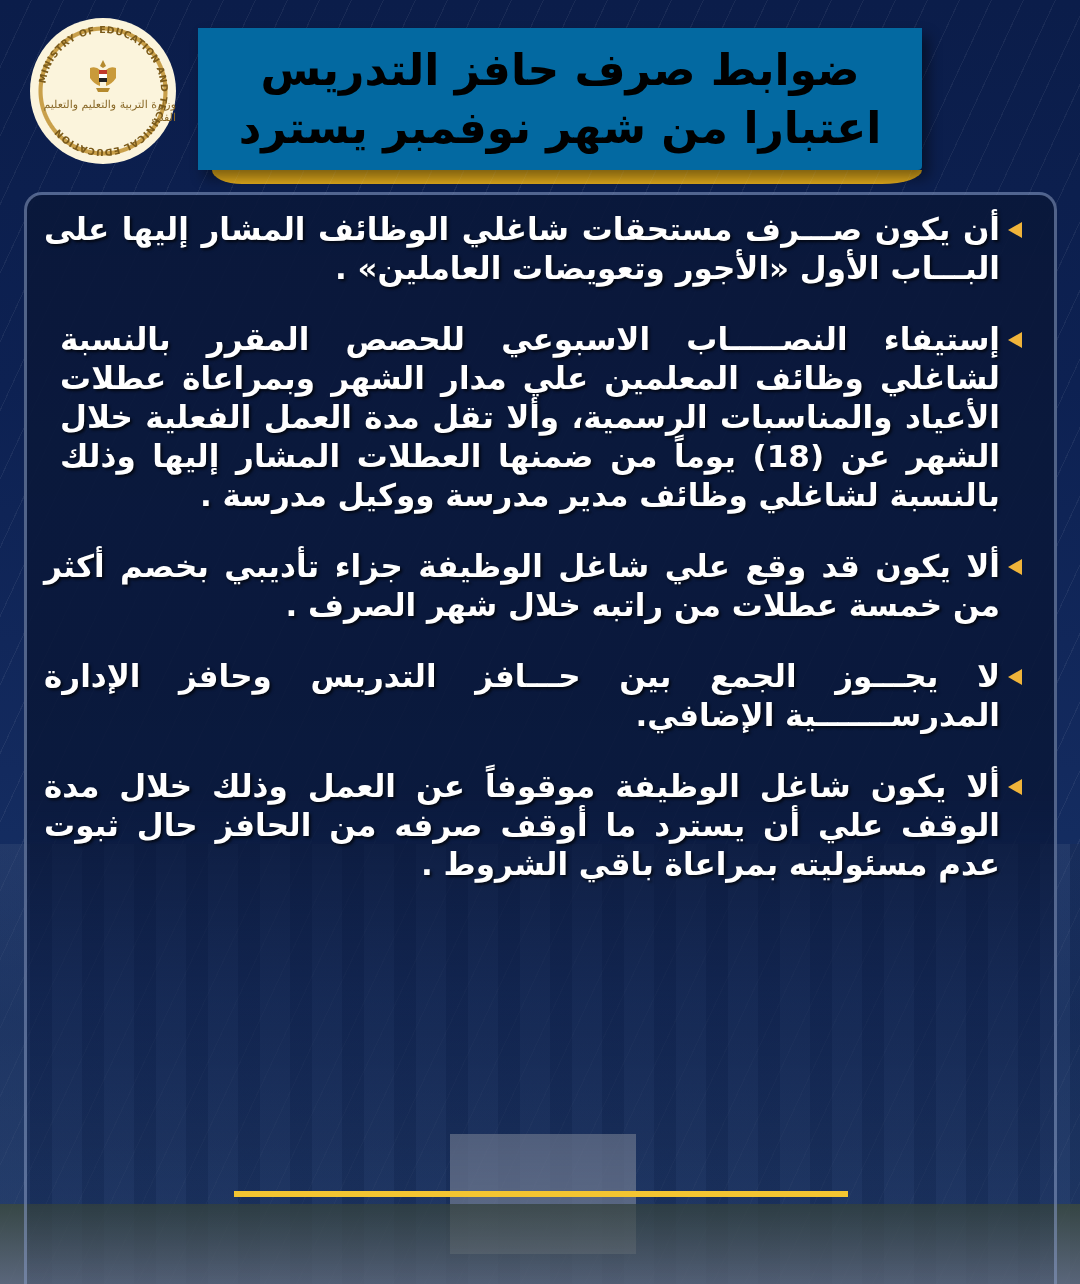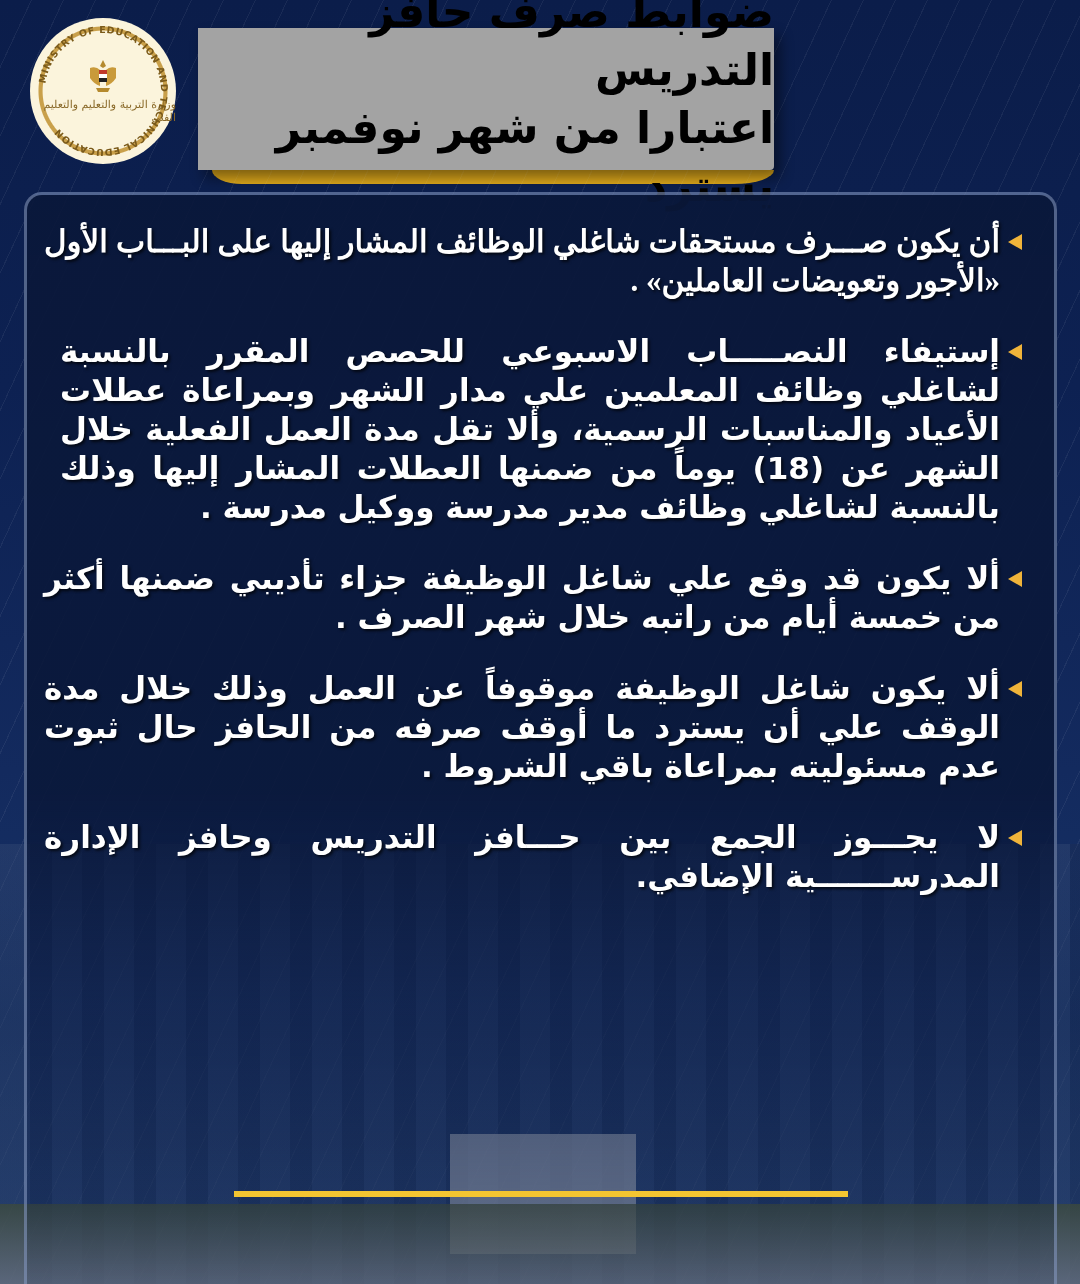--- a/index.html
+++ b/index.html
@@ -51,22 +51,22 @@
       font-size: 11px; color: #8a6a2a; text-align: right; line-height: 1.2;
       direction: rtl;
       margin-left: 12px;
     }
     .logo .ring-text {
       position: absolute; inset: 0;
     }
 
     
     .title-card {
-      position: absolute; left: 198px; top: 28px; width: 576px; height: 142px;
-      background: #a3a3a3;
+      position: absolute; left: 198px; top: 28px; width: 724px; height: 142px;
+      background: #0369a1;
       box-shadow: 6px 8px 14px rgba(0,0,0,0.45);
       border-bottom-right-radius: 4px;
       display: flex; flex-direction: column; align-items: center; justify-content: center;
       direction: rtl;
     }
     .title-card::after {
       content: ""; position: absolute; left: 14px; right: 0; bottom: -14px; height: 14px;
       background: #e0aa1c;
       border-bottom-right-radius: 40px 14px;
       border-bottom-left-radius: 30px 14px;
@@ -102,21 +102,21 @@
       margin-bottom: 32px;
       text-align-last: right;
     }
     .bullet {
       position: absolute; right: 0; top: 12px;
       width: 0; height: 0;
       border-top: 8px solid transparent;
       border-bottom: 8px solid transparent;
       border-right: 14px solid #f0b43a;
     }
-    .item-1 { margin-top: 12px; font-family: Liberation Serif, serif; }
+    .item-1 { margin-top: 0; }
     .item-2 { margin-top: 0; margin-left: 16px; }
 
     .gold-rule {
       position: absolute; left: 234px; top: 1191px; width: 614px; height: 6px;
       background: #f3c531;
     }
   </style>
 </head>
 <body>
 
@@ -158,25 +158,25 @@
   <div class="item item-1">
     <span class="bullet"></span>
     <span>أن يكون صـــرف مستحقات شاغلي الوظائف المشار إليها على البـــاب الأول «الأجور وتعويضات العاملين» .</span>
   </div>
   <div class="item item-2">
     <span class="bullet"></span>
     <span>إستيفاء النصـــــاب الاسبوعي للحصص المقرر بالنسبة لشاغلي وظائف المعلمين علي مدار الشهر وبمراعاة عطلات الأعياد والمناسبات الرسمية، وألا تقل مدة العمل الفعلية خلال الشهر عن (18) يوماً من ضمنها العطلات المشار إليها وذلك بالنسبة لشاغلي وظائف مدير مدرسة ووكيل مدرسة .</span>
   </div>
   <div class="item">
     <span class="bullet"></span>
-    <span>ألا يكون قد وقع علي شاغل الوظيفة جزاء تأديبي ضمنها أكثر من خمسة أيام من راتبه خلال شهر الصرف .</span>
+    <span>ألا يكون قد وقع علي شاغل الوظيفة جزاء تأديبي بخصم أكثر من خمسة عطلات من راتبه خلال شهر الصرف .</span>
+  </div>
+  <div class="item">
+    <span class="bullet"></span>
+    <span>لا يجـــوز الجمع بين حـــافز التدريس وحافز الإدارة المدرســـــــية الإضافي.</span>
   </div>
   <div class="item">
     <span class="bullet"></span>
     <span>ألا يكون شاغل الوظيفة موقوفاً عن العمل وذلك خلال مدة الوقف علي أن يسترد ما أوقف صرفه من الحافز حال ثبوت عدم مسئوليته بمراعاة باقي الشروط .</span>
-  </div>
-  <div class="item">
-    <span class="bullet"></span>
-    <span>لا يجـــوز الجمع بين حـــافز التدريس وحافز الإدارة المدرســـــــية الإضافي.</span>
   </div>
 </div>
 
 <div class="gold-rule"></div>
 
 </body></html>

